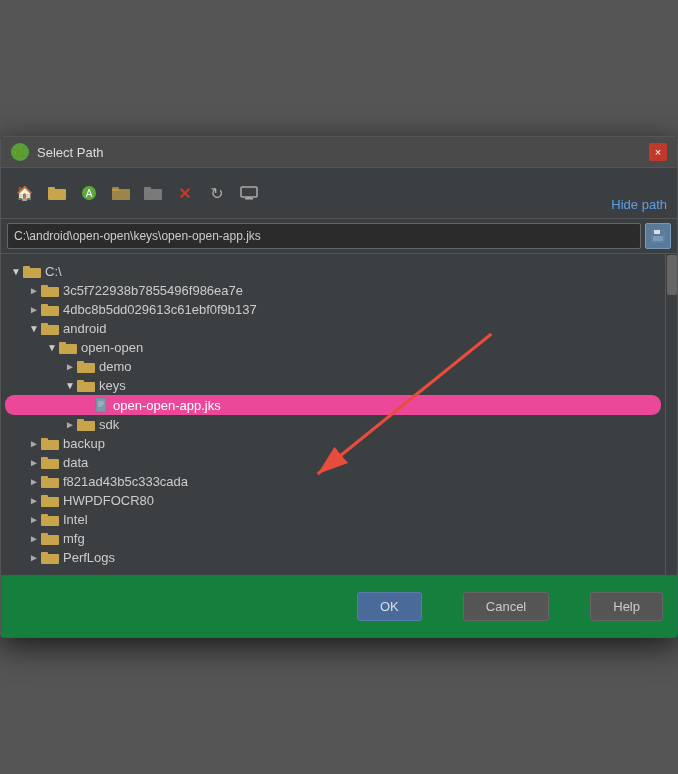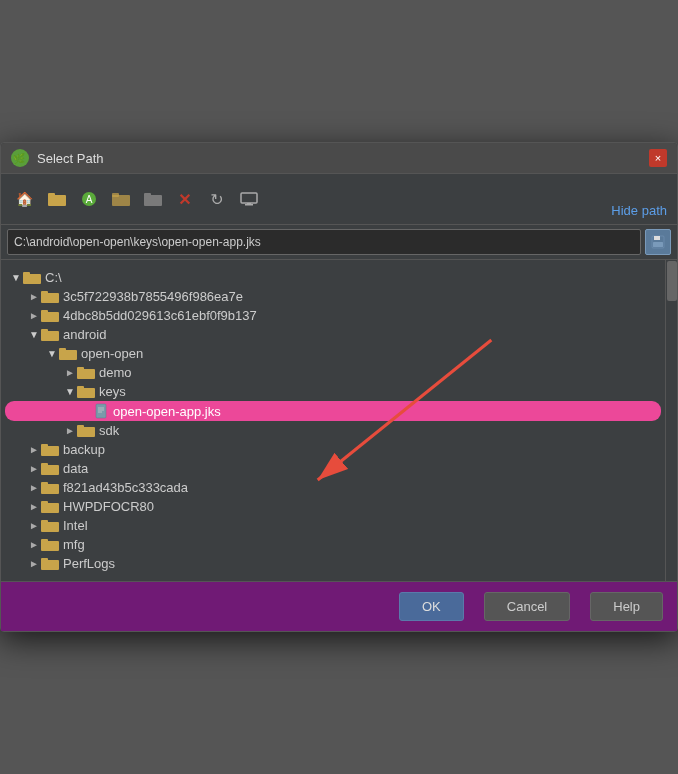--- a/index.html
+++ b/index.html
@@ -173,43 +173,44 @@
     .drag-hint {
       text-align: center;
       color: #777;
       font-size: 13px;
       padding: 12px 30px;
       line-height: 1.6;
       border-top: 1px dashed #555;
       margin-top: 4px;
     }
     .bottom-bar {
-      padding: 10px 14px;
+      padding: 16px 14px;
       display: flex;
       justify-content: flex-end;
-      gap: 20px;
+      gap: 4px;
       border-top: 1px solid #555;
-      background: #701a75;
+      background: #15803d;
     }
     .dialog-btn {
       padding: 6px 22px;
       border-radius: 3px;
       font-size: 13px;
       cursor: pointer;
       border: 1px solid #666;
     }
     .btn-ok {
       background: #4a6a9a;
       color: #ddd;
       border-color: #5a7aaa;
     }
     .btn-cancel, .btn-help {
       background: #555;
       color: #ccc;
       border-color: #666;
+      margin-left: 37px;
     }
 
     
     .arrow-overlay {
       position: absolute;
       top: 0; left: 0;
       width: 100%; height: 100%;
       pointer-events: none;
     }
 

